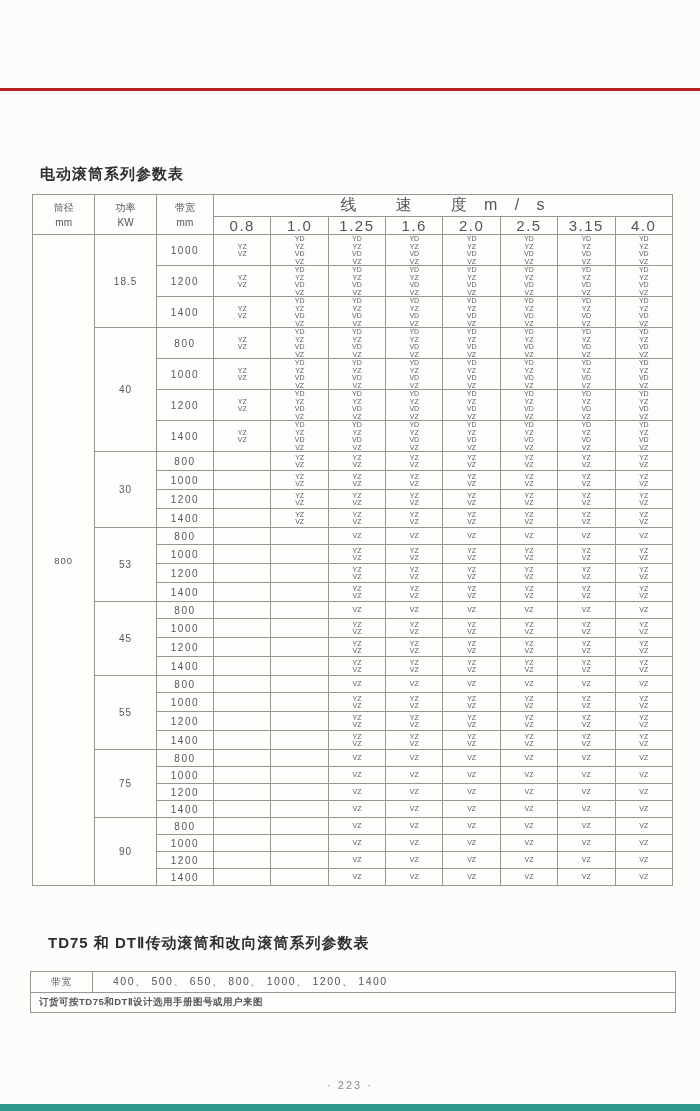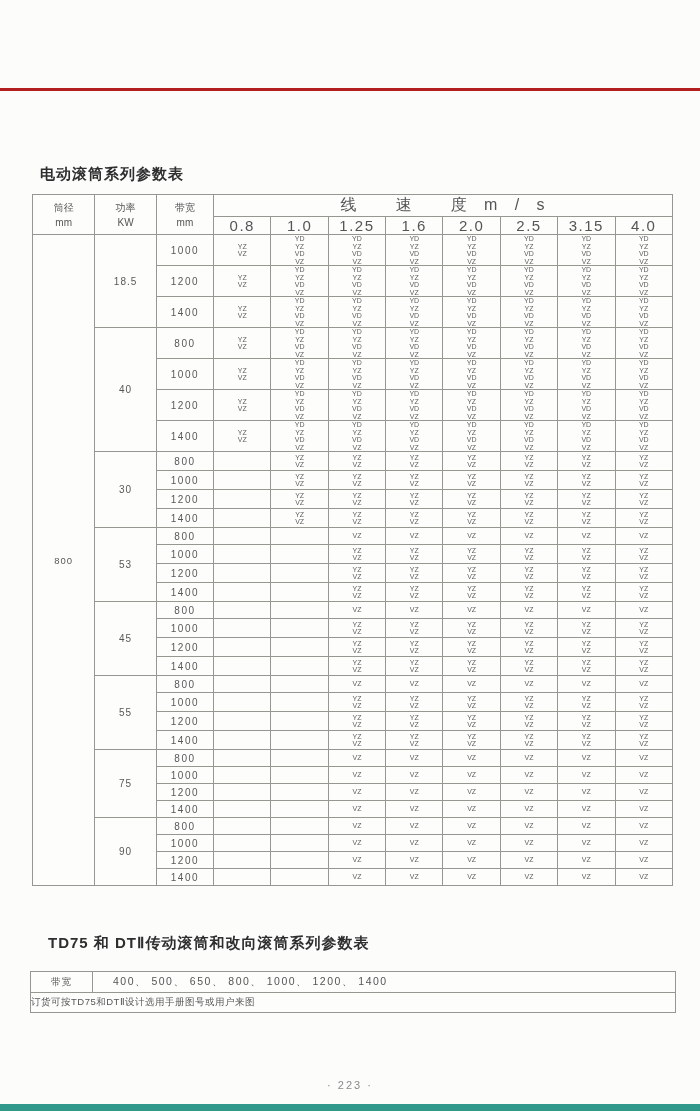--- a/index.html
+++ b/index.html
@@ -57,21 +57,21 @@
   #td75-table {
     position:absolute; left:30px; top:971px; width:646px;
     background:#fdfdfc;
   }
   #td75-table td {
     border:1px solid #979792; color:#555;
     height:21px; vertical-align:middle;
   }
   #td75-table td.lbl { width:62px; text-align:center; font-size:9.5px; letter-spacing:1px; }
   #td75-table td.vals { font-size:10.5px; padding-left:20px; letter-spacing:1.5px; }
-  #td75-table td.note { font-size:9.5px; padding-left:0; height:20px; letter-spacing:0.5px; }
+  #td75-table td.note { font-size:9.5px; padding-left:8px; height:20px; letter-spacing:0.5px;font-weight:bold; }
 
   .page-number {
     position:absolute; left:0; top:1079px; width:700px;
     text-align:center; font-size:11px; color:#8a8a8a; letter-spacing:2px;
   }
   .footer-bar {
     position:absolute; left:0; bottom:0; width:700px; height:7px;
   }
 </style>
 </head>

